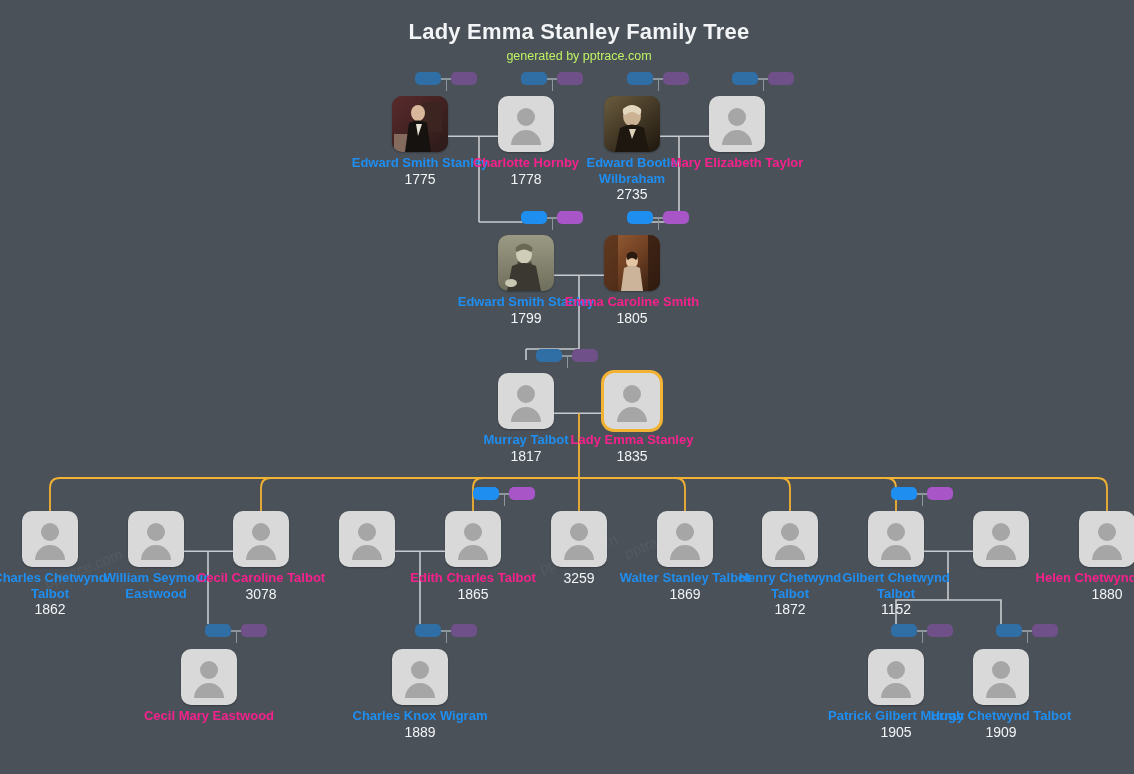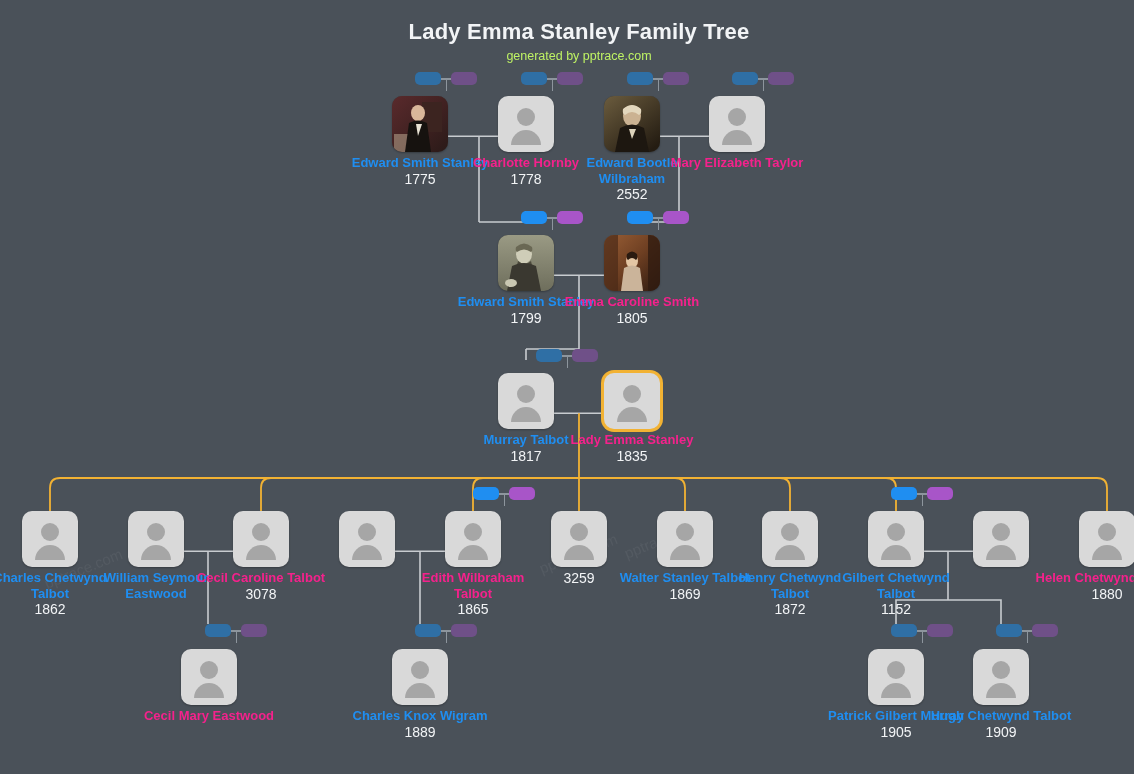--- a/index.html
+++ b/index.html
@@ -256,21 +256,21 @@
                 <stop offset="1" stop-color="#241c12"></stop>
               </linearGradient>
             </defs>
       <rect width="56" height="56" fill="url(#ps)"></rect>
       <ellipse cx="28" cy="20" rx="9" ry="10.5" fill="#cbb292"></ellipse>
       <path d="M19 13 q9 -8 18 0 q1 5 -2 6 q-7 -6 -14 0 q-3 -1 -2 -6z" fill="#e3d7bd"></path>
       <path d="M16 32 q12 -7 24 0 l5 24 H11 z" fill="#1d1710"></path>
       <path d="M25 33 l3 10 l4 -10z" fill="#ddd3bb"></path>
     </svg>
         </div>
-        <div class="label m"><span>Edward Bootle Wilbraham</span><span class="year">2552</span></div>
+        <div class="label m"><span>Edward Bootle Wilbraham</span><span class="year">2735</span></div>
       </div>
       <div class="node" style="left: 725px; top: 96px;">
         <div class="card">
           <div class="avatar">
             <div class="head"></div>
             <div class="body"></div>
           </div>
         </div>
         <div class="label f"><span>Mary Elizabeth Taylor</span></div>
       </div>
@@ -366,21 +366,21 @@
           </div>
         </div>
       </div>
       <div class="node" style="left: 461px; top: 511px;">
         <div class="card">
           <div class="avatar">
             <div class="head"></div>
             <div class="body"></div>
           </div>
         </div>
-        <div class="label f"><span>Edith Wilbraham Talbot</span><span class="year">1865</span></div>
+        <div class="label f"><span>Edith Charles Talbot</span><span class="year">1865</span></div>
       </div>
       <div class="node" style="left: 567px; top: 511px;">
         <div class="card">
           <div class="avatar">
             <div class="head"></div>
             <div class="body"></div>
           </div>
         </div>
         <div class="label m"><span class="year">3259</span></div>
       </div>

